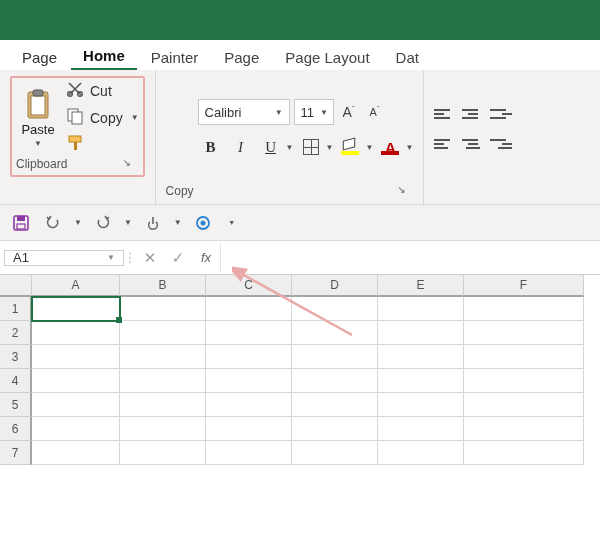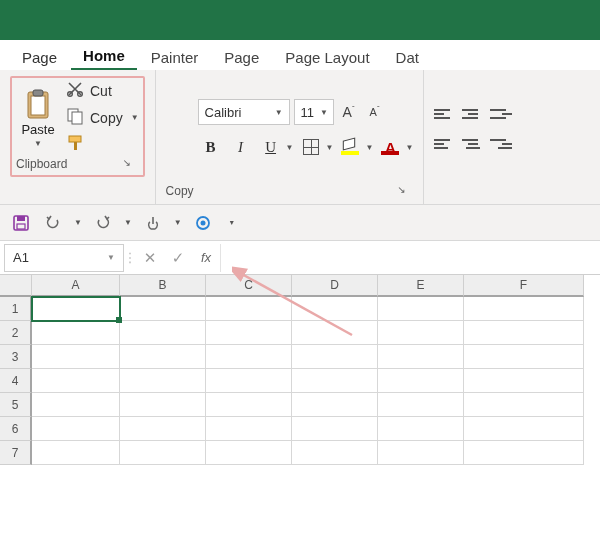--- a/index.html
+++ b/index.html
@@ -58,21 +58,21 @@
   .align-btn { width:22px; height:18px; display:flex; flex-direction:column; justify-content:center; gap:2px; cursor:pointer; }
   .al-line { height:2px; background:#555; }
 
   
   .qat { background:#f3f2f1; height:36px; display:flex; align-items:center; padding-left:10px; gap:10px; border-bottom:1px solid #d8d8d8; }
   .qat-btn { width:22px; height:22px; display:flex; align-items:center; justify-content:center; cursor:pointer; color:#555; }
   .qat-drop { font-size:8px; color:#555; cursor:pointer; }
 
   
   .formula-row { height:34px; display:flex; align-items:center; border-bottom:1px solid #cfcfcf; }
-  .namebox { width:120px; height:28px; display:flex; align-items:center; justify-content:space-between; padding:0 8px; margin-left:4px; font-size:13px; color:#333; border:1px solid #cfcfcf; background:#fff; }
+  .namebox { width:120px; height:16px; display:flex; align-items:center; justify-content:space-between; padding:0 8px; margin-left:4px; font-size:13px; color:#333; border:1px solid #cfcfcf; background:#fff; }
   .nb-caret { font-size:8px; color:#888; }
   .fb-divider { width:12px; display:flex; justify-content:center; color:#bbb; }
   .fb-btn { width:28px; color:#9a9a9a; font-size:15px; text-align:center; cursor:pointer; }
   .fx { font-style:italic; color:#666; font-size:13px; }
   .formula-input { flex:1; height:28px; border:none; border-left:1px solid #e3e3e3; padding:0 6px; font-size:13px; outline:none; }
   .corner { width:32px; height:22px; background:#eee; border-right:1px solid #cfcfcf; border-bottom:2px solid #a5a5a5; }
   .col-headers { display:flex; }
   .col-h { height:22px; background:#eee; border-right:1px solid #cfcfcf; border-bottom:2px solid #a5a5a5; display:flex; align-items:center; justify-content:center; font-size:12px; color:#555; }
   .row { display:flex; }
   .row-h { width:32px; height:24px; background:#eee; border-right:2px solid #a5a5a5; border-bottom:1px solid #cfcfcf; display:flex; align-items:center; justify-content:center; font-size:12px; color:#555; }

